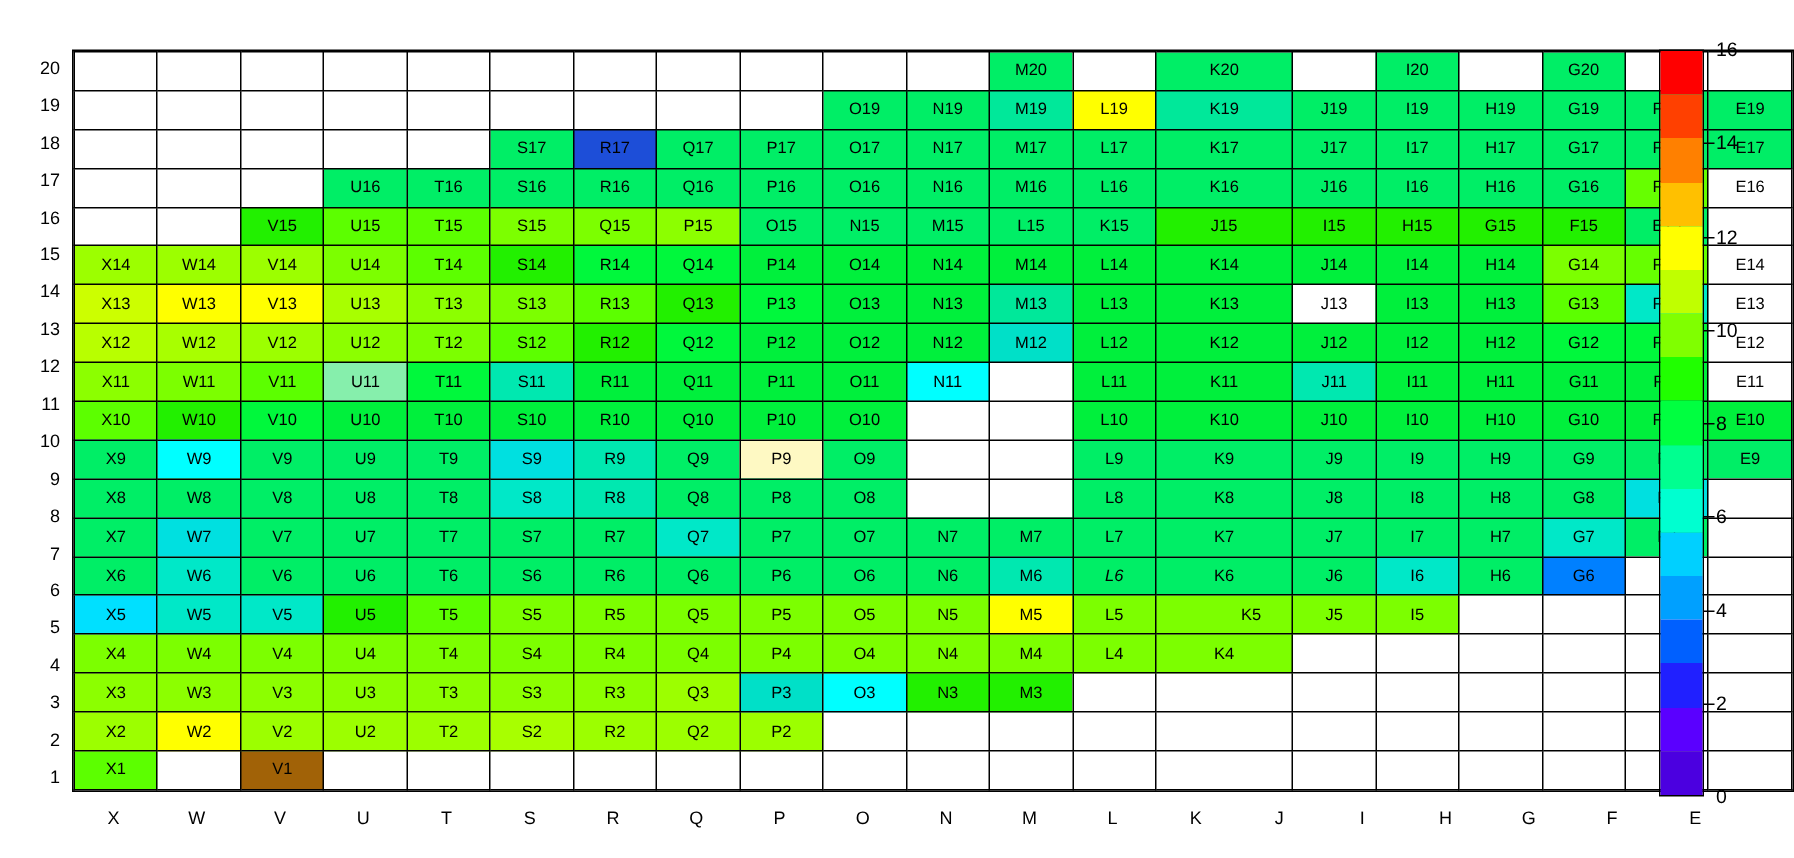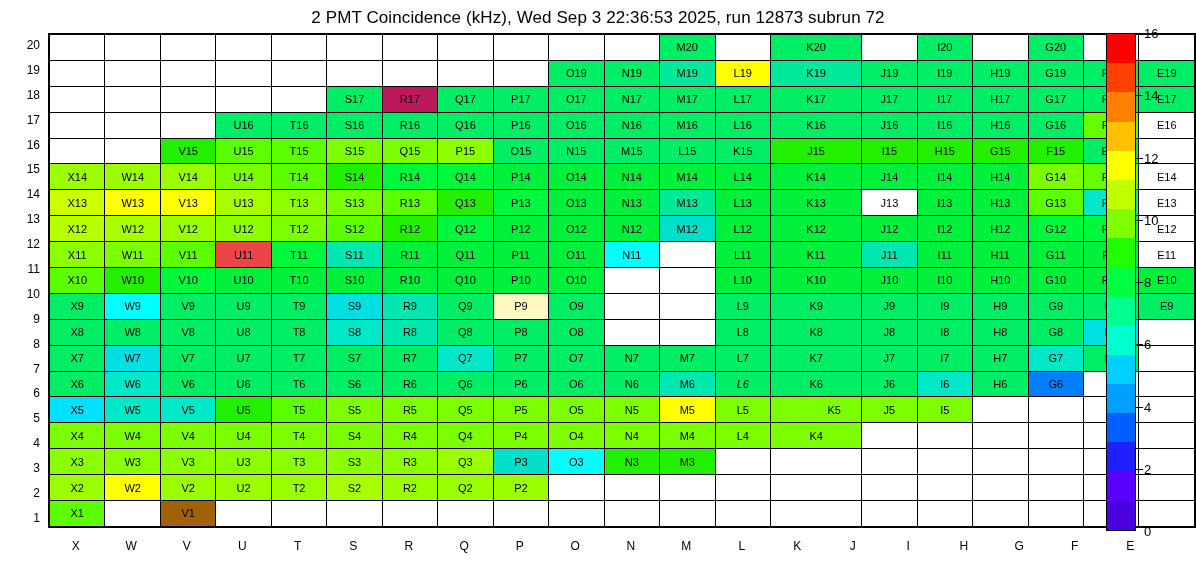--- a/index.html
+++ b/index.html
@@ -46,21 +46,20 @@
   #cbar .seg{width:100%;}
   #cbticks{position:absolute;left:1136px;top:33px;height:498px;width:56px;}
   #cbticks .t{position:absolute;left:8px;font-size:13px;color:#000;transform:translateY(-50%);}
   #cbticks .tick{position:absolute;left:0;width:7px;height:1px;background:#000;}
 </style>
 </head>
 <body>
 
 <div id="root">
 
-  <div id="title">2 PMT Coincidence (kHz), Wed Sep  3 22:36:53 2025, run 12873 subrun 72</div>
 
   <div class="ylabels">
       <div>20</div>
       <div>19</div>
       <div>18</div>
       <div>17</div>
       <div>16</div>
       <div>15</div>
       <div>14</div>
       <div>13</div>
@@ -125,21 +124,21 @@
             <td style="background: rgb(0, 238, 102);">F19</td>
             <td style="background: rgb(0, 238, 102);">E19</td>
           </tr>
           <tr>
             <td class="empty" style="background: rgb(255, 255, 255);"></td>
             <td class="empty" style="background: rgb(255, 255, 255);"></td>
             <td class="empty" style="background: rgb(255, 255, 255);"></td>
             <td class="empty" style="background: rgb(255, 255, 255);"></td>
             <td class="empty" style="background: rgb(255, 255, 255);"></td>
             <td style="background: rgb(0, 238, 102);">S17</td>
-            <td style="background: #be185d;">R17</td>
+            <td style="background: #1d4ed8;">R17</td>
             <td style="background: rgb(0, 238, 102);">Q17</td>
             <td style="background: rgb(0, 238, 102);">P17</td>
             <td style="background: rgb(0, 238, 102);">O17</td>
             <td style="background: rgb(0, 238, 102);">N17</td>
             <td style="background: rgb(0, 238, 102);">M17</td>
             <td style="background: rgb(0, 238, 102);">L17</td>
             <td style="background: rgb(0, 238, 102);">K17</td>
             <td style="background: rgb(0, 238, 102);">J17</td>
             <td style="background: rgb(0, 238, 102);">I17</td>
             <td style="background: rgb(0, 238, 102);">H17</td>
@@ -254,21 +253,21 @@
             <td style="background: rgb(0, 240, 60);">I12</td>
             <td style="background: rgb(0, 240, 60);">H12</td>
             <td style="background: rgb(0, 248, 60);">G12</td>
             <td style="background: rgb(0, 248, 60);">F12</td>
             <td style="background: rgb(255, 255, 255);">E12</td>
           </tr>
           <tr>
             <td style="background: rgb(140, 255, 0);">X11</td>
             <td style="background: rgb(124, 255, 0);">W11</td>
             <td style="background: rgb(92, 255, 0);">V11</td>
-            <td style="background: #ef4444; text-align: center;">U11</td>
+            <td style="background: #86efac; text-align: center;">U11</td>
             <td style="background: rgb(0, 248, 60);">T11</td>
             <td style="background: rgb(0, 232, 176);">S11</td>
             <td style="background: rgb(0, 240, 60);">R11</td>
             <td style="background: rgb(0, 240, 60);">Q11</td>
             <td style="background: rgb(0, 240, 60);">P11</td>
             <td style="background: rgb(0, 240, 60);">O11</td>
             <td style="background: rgb(0, 255, 255);">N11</td>
             <td class="empty" style="background: rgb(255, 255, 255);"></td>
             <td style="background: rgb(0, 240, 60);">L11</td>
             <td style="background: rgb(0, 240, 60);">K11</td>

